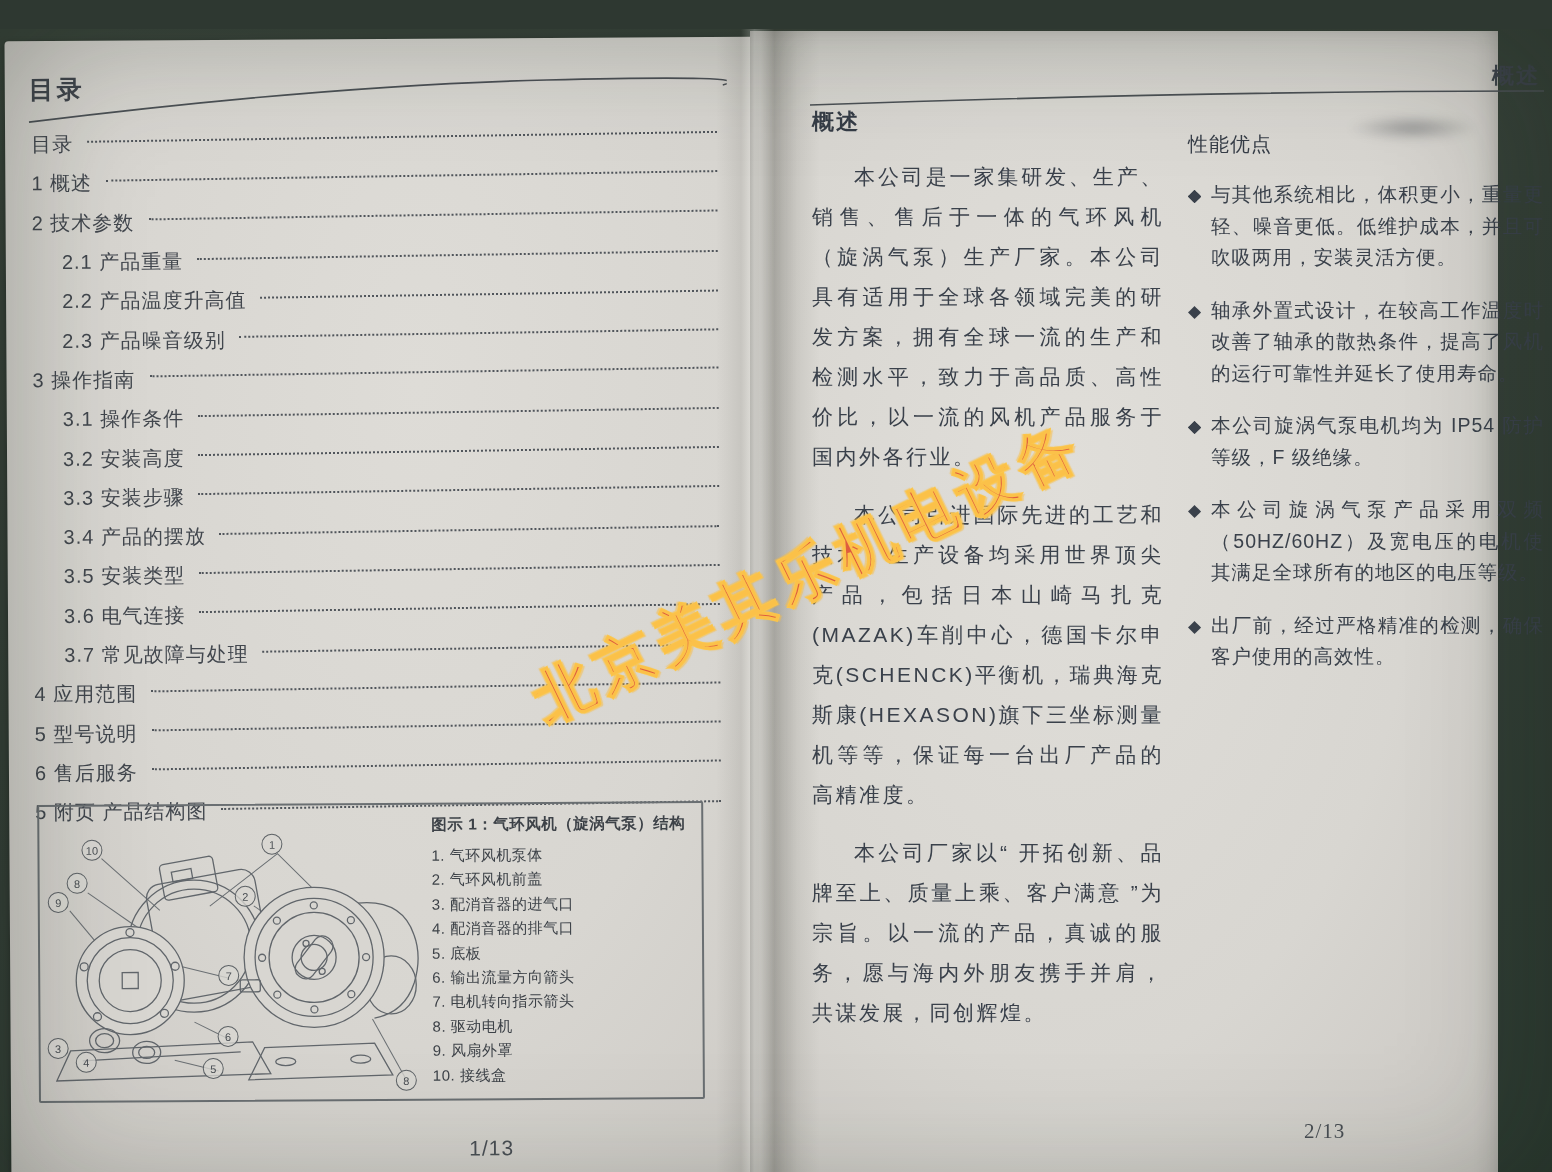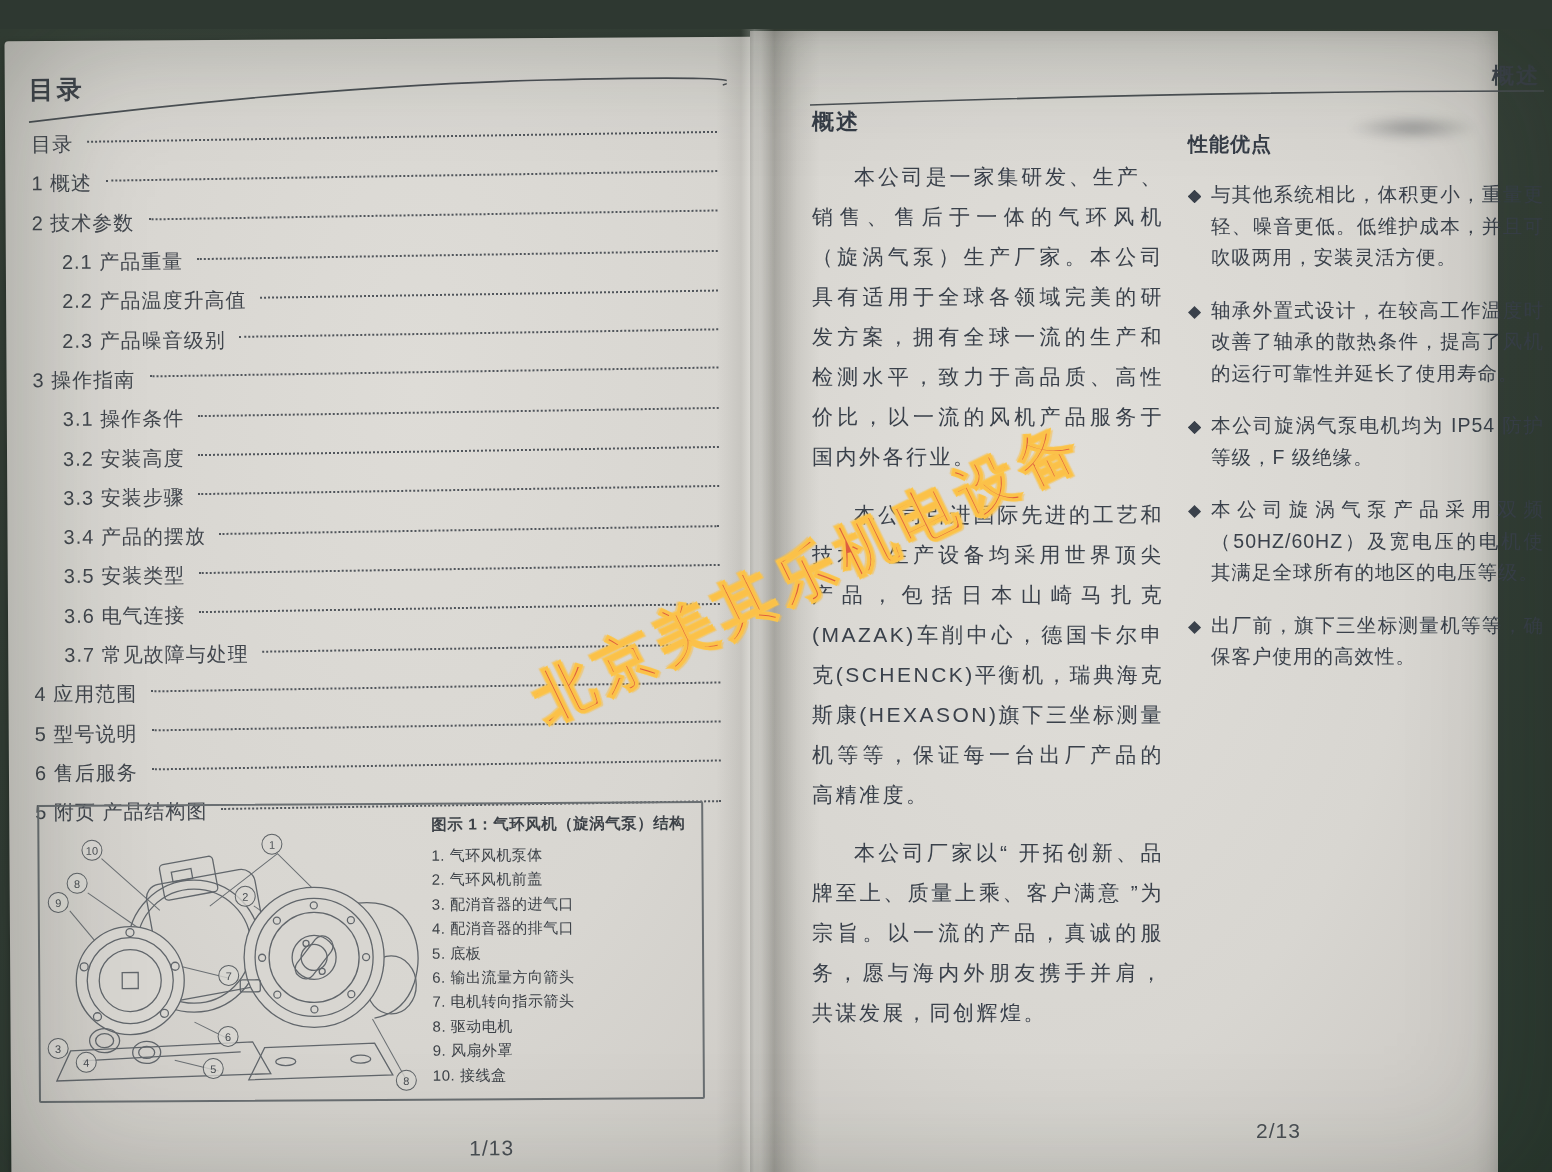--- a/index.html
+++ b/index.html
@@ -54,25 +54,25 @@
   .pn-left{left:458px;top:1098px;}
   
   .rp-head{position:absolute;left:700px;top:30px;width:90px;text-align:right;
     font-size:22px;font-weight:bold;color:#3d434b;letter-spacing:2px;}
   .head-rule-r{position:absolute;left:58px;top:50px;}
   .col-main{position:absolute;left:62px;top:76px;width:352px;}
   .col-main h2{margin:0 0 20px 0;font-size:22px;font-weight:bold;color:#363d47;letter-spacing:2px;}
   .para{margin:0 0 18px 0;font-size:21px;line-height:40px;color:#3a414b;
     text-align:justify;text-indent:2em;letter-spacing:2.5px;}
   .col-side{position:absolute;left:438px;top:100px;width:356px;}
-  .col-side h3{margin:0 0 14px 0;font-size:20px;font-weight:bold;color:#363d47;letter-spacing:1px;}
+  .col-side h3{margin:0 0 14px 0;font-size:20px;font-weight:normal;color:#363d47;letter-spacing:1px;}
   .bullet{position:relative;padding-left:23px;margin-bottom:21px;font-size:19.5px;line-height:31.5px;
     color:#3a414b;text-align:justify;letter-spacing:1px;}
   .bullet .mark{position:absolute;left:0;top:1px;font-size:17px;color:#3a414b;}
-  .pn-right{left:506px;top:1088px;}
+  .pn-right{left:554px;top:1088px;font-family:Liberation Serif, serif;}
   
   .watermark{position:absolute;left:538px;top:636px;z-index:8;pointer-events:none;
     transform:rotate(-26deg);transform-origin:0 50%;
     font-size:60px;font-weight:bold;letter-spacing:7px;white-space:nowrap;
     color:rgba(219,77,60,.88);
     -webkit-text-stroke:1.6px rgba(252,198,74,.95);
     text-shadow:0 0 2px rgba(255,210,80,.9),2px 2px 1px rgba(250,190,70,.55),-2px -2px 1px rgba(250,190,70,.55);}
 </style>
 </head>
 <body>
@@ -273,21 +273,21 @@
     <div class="col-side">
       <h3>性能优点</h3>
       <div id="bullets">
           <div class="bullet"><span class="mark">◆</span></div>
           <div class="bullet"><span class="mark">◆</span></div>
           <div class="bullet"><span class="mark">◆</span><span>与其他系统相比，体积更小，重量更轻、噪音更低。低维护成本，并且可吹吸两用，安装灵活方便。</span></div>
           <div class="bullet"><span class="mark">◆</span><span>轴承外置式设计，在较高工作温度时改善了轴承的散热条件，提高了风机的运行可靠性并延长了使用寿命。</span></div>
           <div class="bullet"><span class="mark">◆</span></div>
           <div class="bullet"><span class="mark">◆</span><span>本公司旋涡气泵电机均为 IP54 防护等级，F 级绝缘。</span></div>
           <div class="bullet"><span class="mark">◆</span><span>本公司旋涡气泵产品采用双频（50HZ/60HZ）及宽电压的电机使其满足全球所有的地区的电压等级。</span></div>
-          <div class="bullet"><span class="mark">◆</span><span>出厂前，旗下三坐标测量机等等，确保客户使用的高效性。</span></div>
+          <div class="bullet"><span class="mark">◆</span><span>出厂前，经过严格精准的检测，确保客户使用的高效性。</span></div>
         </div>
     </div>
 
     <div class="pagenum pn-right">2/13</div>
   </div>
 
   <div class="gutter"></div>
   <div class="corner-wedge"></div>
   <div class="smudge"></div>
   <div class="watermark">北京美其乐机电设备</div>

